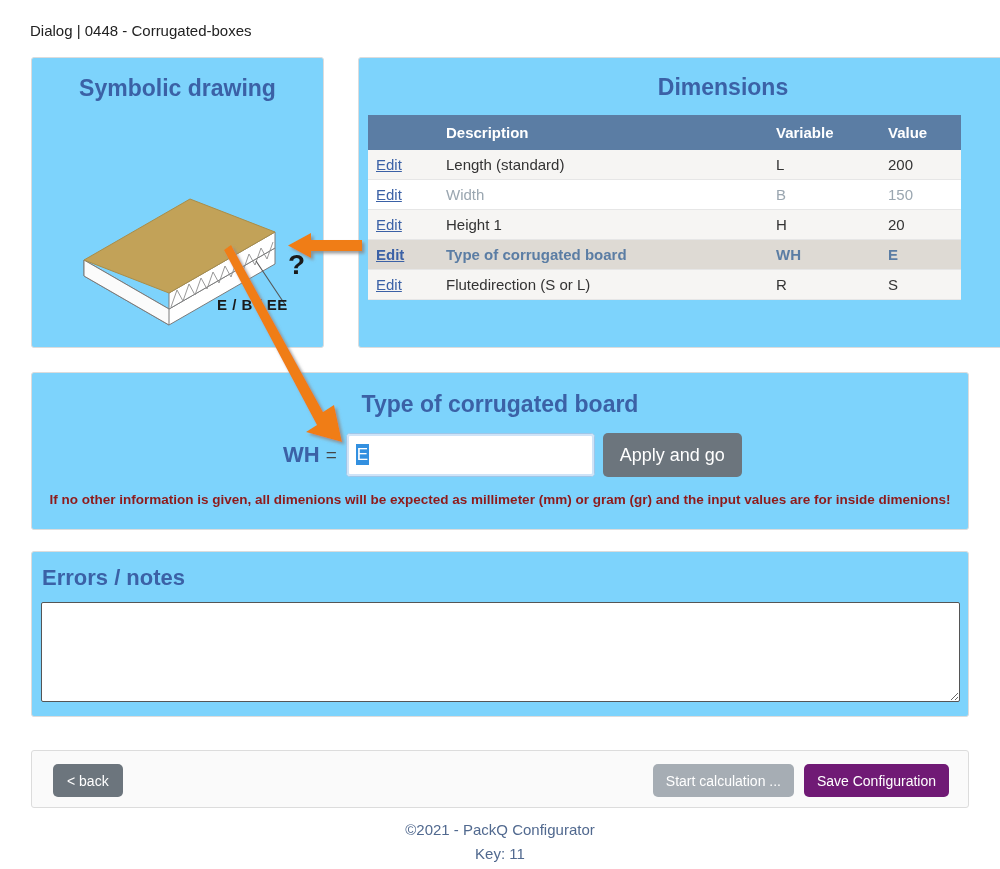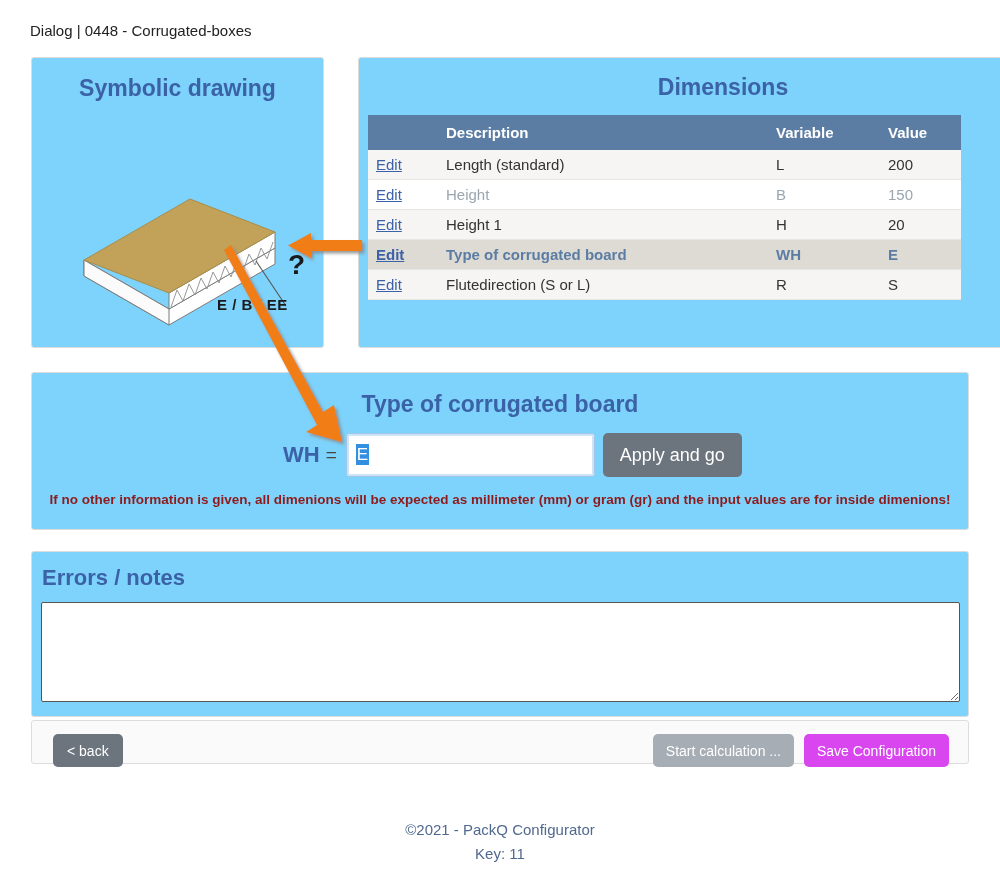--- a/index.html
+++ b/index.html
@@ -147,21 +147,21 @@
     border-radius: 2px;
     background: #fff;
     resize: both;
     font-family: "Liberation Sans", sans-serif;
     font-size: 14px;
     padding: 5px;
   }
 
   
   #actions-panel {
-    left: 31px; top: 720px; width: 938px; height: 44px;
+    left: 31px; top: 750px; width: 938px; height: 58px;
     background: #fafafa;
   }
   .btn {
     border: none; border-radius: 5px;
     color: #ffffff;
     font-family: "Liberation Sans", sans-serif;
     cursor: pointer;
   }
   .btn-back {
     position: absolute; left: 21px; top: 13px;
@@ -169,21 +169,21 @@
     background: #6c757d; font-size: 14px;
   }
   .btn-calc {
     position: absolute; right: 174px; top: 13px;
     height: 33px; padding: 0 13px;
     background: #a6adb4; font-size: 14px;
   }
   .btn-save {
     position: absolute; right: 19px; top: 13px;
     height: 33px; padding: 8px 13px;
-    background: #d946ef; font-size: 14px;
+    background: #701a75; font-size: 14px;
   }
 
   
   .site-footer {
     position: absolute; left: 0; top: 818px; width: 100%;
     text-align: center;
     color: #51698f;
     font-size: 15px;
     line-height: 24px;
   }
@@ -240,21 +240,21 @@
       </thead>
       <tbody>
         <tr class="odd">
           <td><span class="edit-link">Edit</span></td>
           <td>Length (standard)</td>
           <td>L</td>
           <td>200</td>
         </tr>
         <tr class="even muted">
           <td><span class="edit-link">Edit</span></td>
-          <td>Height</td>
+          <td>Width</td>
           <td>B</td>
           <td>150</td>
         </tr>
         <tr class="odd">
           <td><span class="edit-link">Edit</span></td>
           <td>Height 1</td>
           <td>H</td>
           <td>20</td>
         </tr>
         <tr class="hl">

